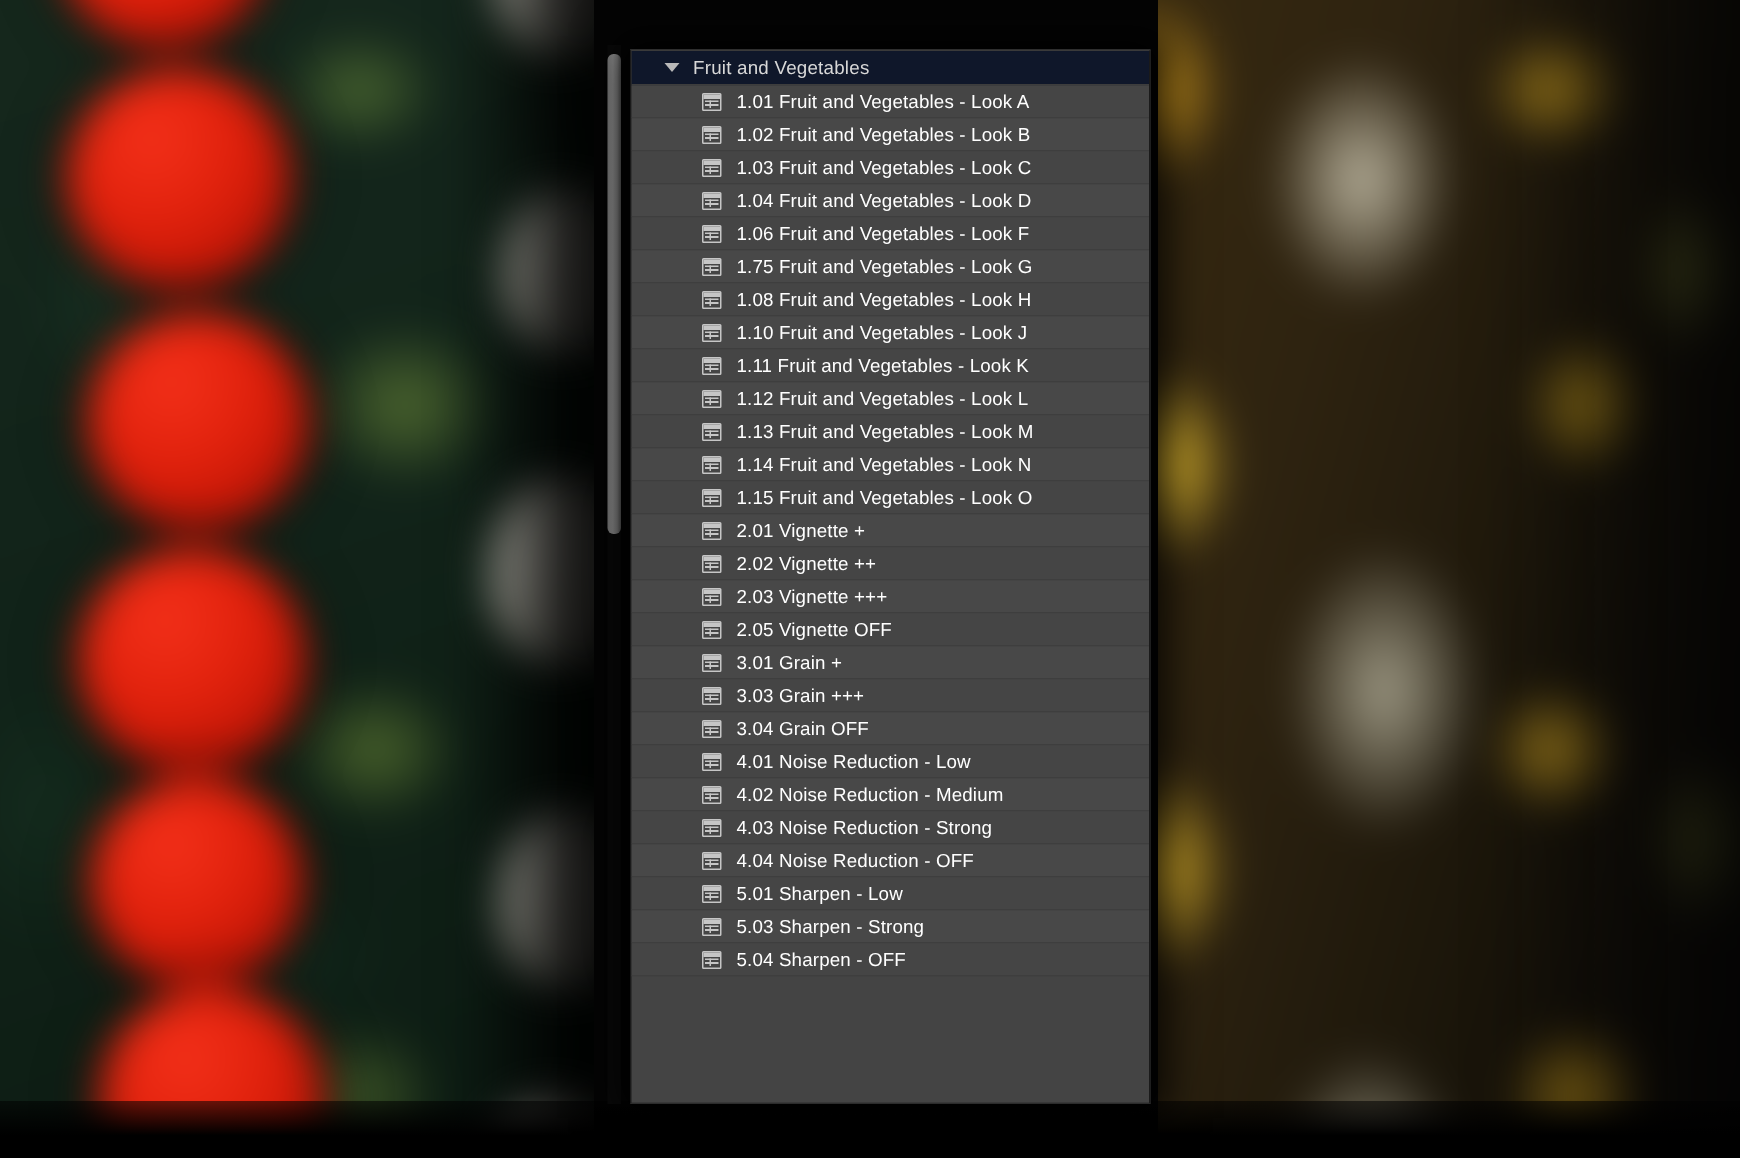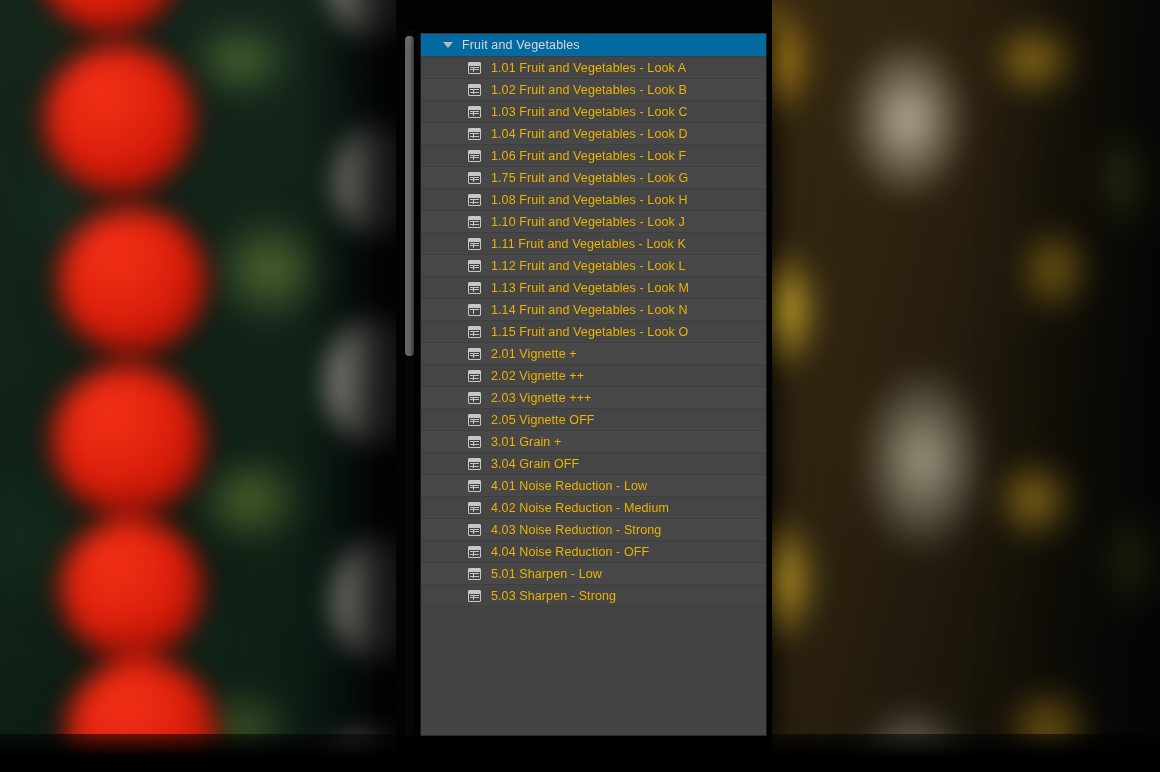--- a/index.html
+++ b/index.html
@@ -138,21 +138,21 @@
     box-shadow: 0 0 26px 10px rgba(0,0,0,.85);
     overflow: hidden;
     box-sizing: border-box;
   }
 
   .group-header {
     display: flex;
     align-items: center;
     height: 22px;
     padding-left: 22px;
-    background: #0369a1;
+    background: #0f172a;
     border-bottom: 1px solid #3d3d3d;
     cursor: pointer;
   }
   .tri {
     width: 0; height: 0;
     border-left: 5px solid transparent;
     border-right: 5px solid transparent;
     border-top: 6px solid #b9b9b9;
     margin-right: 9px;
     flex: none;
@@ -208,21 +208,21 @@
         #c6c6c6 5px 6px, transparent 6px);
   }
   .preset-icon .vbar {
     position: absolute;
     left: 4px; top: 4px; bottom: 1px;
     width: 1px;
     background: #c6c6c6;
   }
 
   .preset-label {
-    color: #eab308;
+    color: #ffffff;
     font-size: 12.5px;
     letter-spacing: .1px;
     white-space: nowrap;
   }
 </style>
 </head>
 <body>
 
 <div id="stage">
 
@@ -372,20 +372,26 @@
         <div class="preset-row">
           <span class="preset-icon">
             <span class="vbar"></span>
           </span>
           <span class="preset-label">3.01 Grain +</span>
         </div>
         <div class="preset-row">
           <span class="preset-icon">
             <span class="vbar"></span>
           </span>
+          <span class="preset-label">3.03 Grain +++</span>
+        </div>
+        <div class="preset-row">
+          <span class="preset-icon">
+            <span class="vbar"></span>
+          </span>
           <span class="preset-label">3.04 Grain OFF</span>
         </div>
         <div class="preset-row">
           <span class="preset-icon">
             <span class="vbar"></span>
           </span>
           <span class="preset-label">4.01 Noise Reduction - Low</span>
         </div>
         <div class="preset-row">
           <span class="preset-icon">
@@ -409,17 +415,23 @@
           <span class="preset-icon">
             <span class="vbar"></span>
           </span>
           <span class="preset-label">5.01 Sharpen - Low</span>
         </div>
         <div class="preset-row">
           <span class="preset-icon">
             <span class="vbar"></span>
           </span>
           <span class="preset-label">5.03 Sharpen - Strong</span>
+        </div>
+        <div class="preset-row">
+          <span class="preset-icon">
+            <span class="vbar"></span>
+          </span>
+          <span class="preset-label">5.04 Sharpen - OFF</span>
         </div>
       </div>
 
   </div>
 </div>
 
 </body></html>

